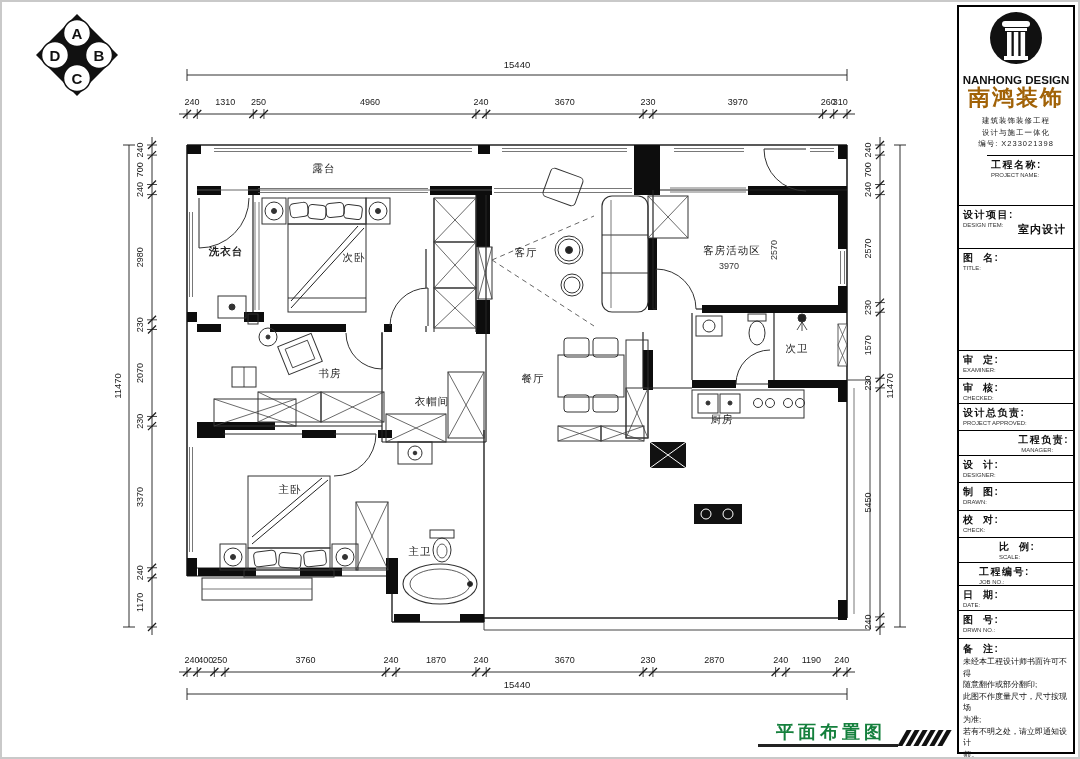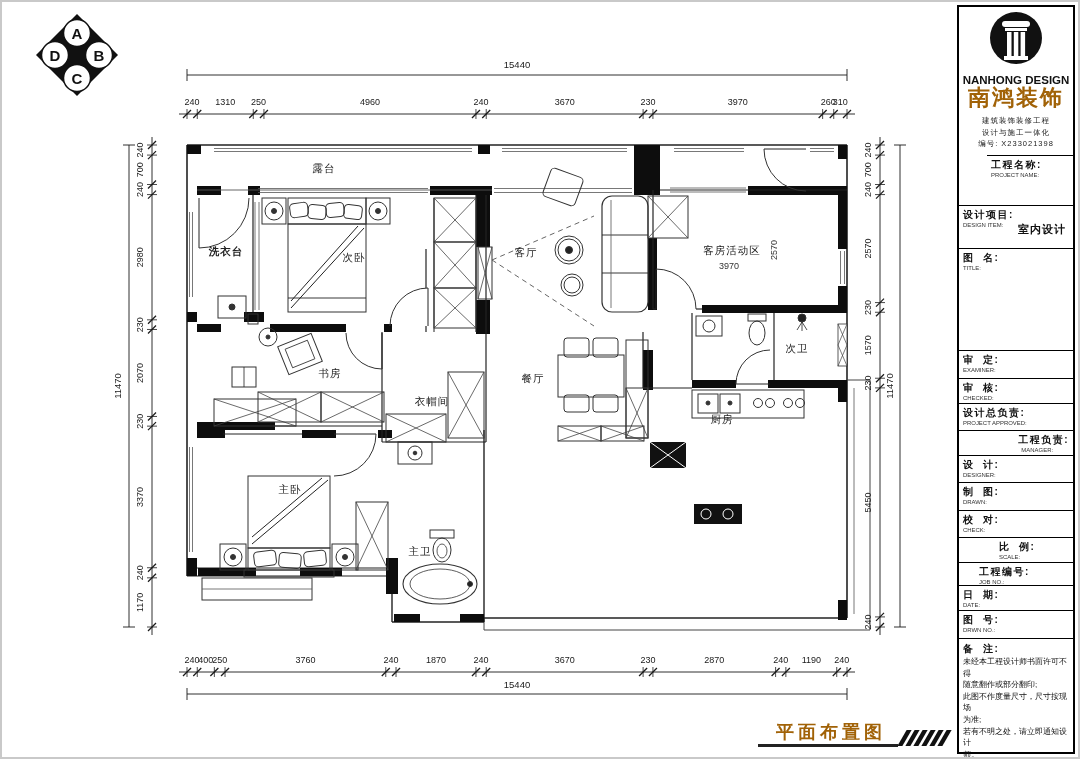--- a/index.html
+++ b/index.html
@@ -8,21 +8,21 @@
   svg text{font-family:"Liberation Sans",sans-serif;}
   
   #labels{position:absolute;left:0;top:0;width:100%;height:100%;pointer-events:none;}
   .room-label{position:absolute;transform:translate(-50%,-50%);font-size:10.5px;color:#222;
               white-space:nowrap;letter-spacing:1px;}
   .room-label.dim{font-size:9px;letter-spacing:0;color:#333;}
   .room-label.rot{transform:translate(-50%,-50%) rotate(-90deg);}
   
   #caption{position:absolute;left:748px;top:716px;width:210px;height:36px;}
   #caption .cap-text{position:absolute;left:26px;top:2px;font-size:18px;font-weight:700;
-                     letter-spacing:4px;color:#a16207;}
+                     letter-spacing:4px;color:#15803d;}
   #caption .cap-line{position:absolute;left:8px;top:26px;width:140px;height:3px;background:#222;}
   #caption .slashes{position:absolute;left:152px;top:12px;display:flex;gap:3px;}
   #caption .sl{width:5px;height:16px;background:#111;transform:skewX(-30deg);}
   
   #titleblock{position:absolute;top:3px;right:3px;bottom:3px;width:118px;border:2px solid #000;
               box-sizing:border-box;display:flex;flex-direction:column;background:#fff;}
   .tb-header{height:148px;flex:none;text-align:center;padding-top:4px;box-sizing:border-box;}
   .brand-en{font-size:11.5px;font-weight:700;letter-spacing:0px;color:#111;margin-top:1px;}
   .brand-cn{font-size:22px;font-weight:700;letter-spacing:2px;color:#a16207;line-height:1.1;}
   .tb-sub{margin-top:5px;}

